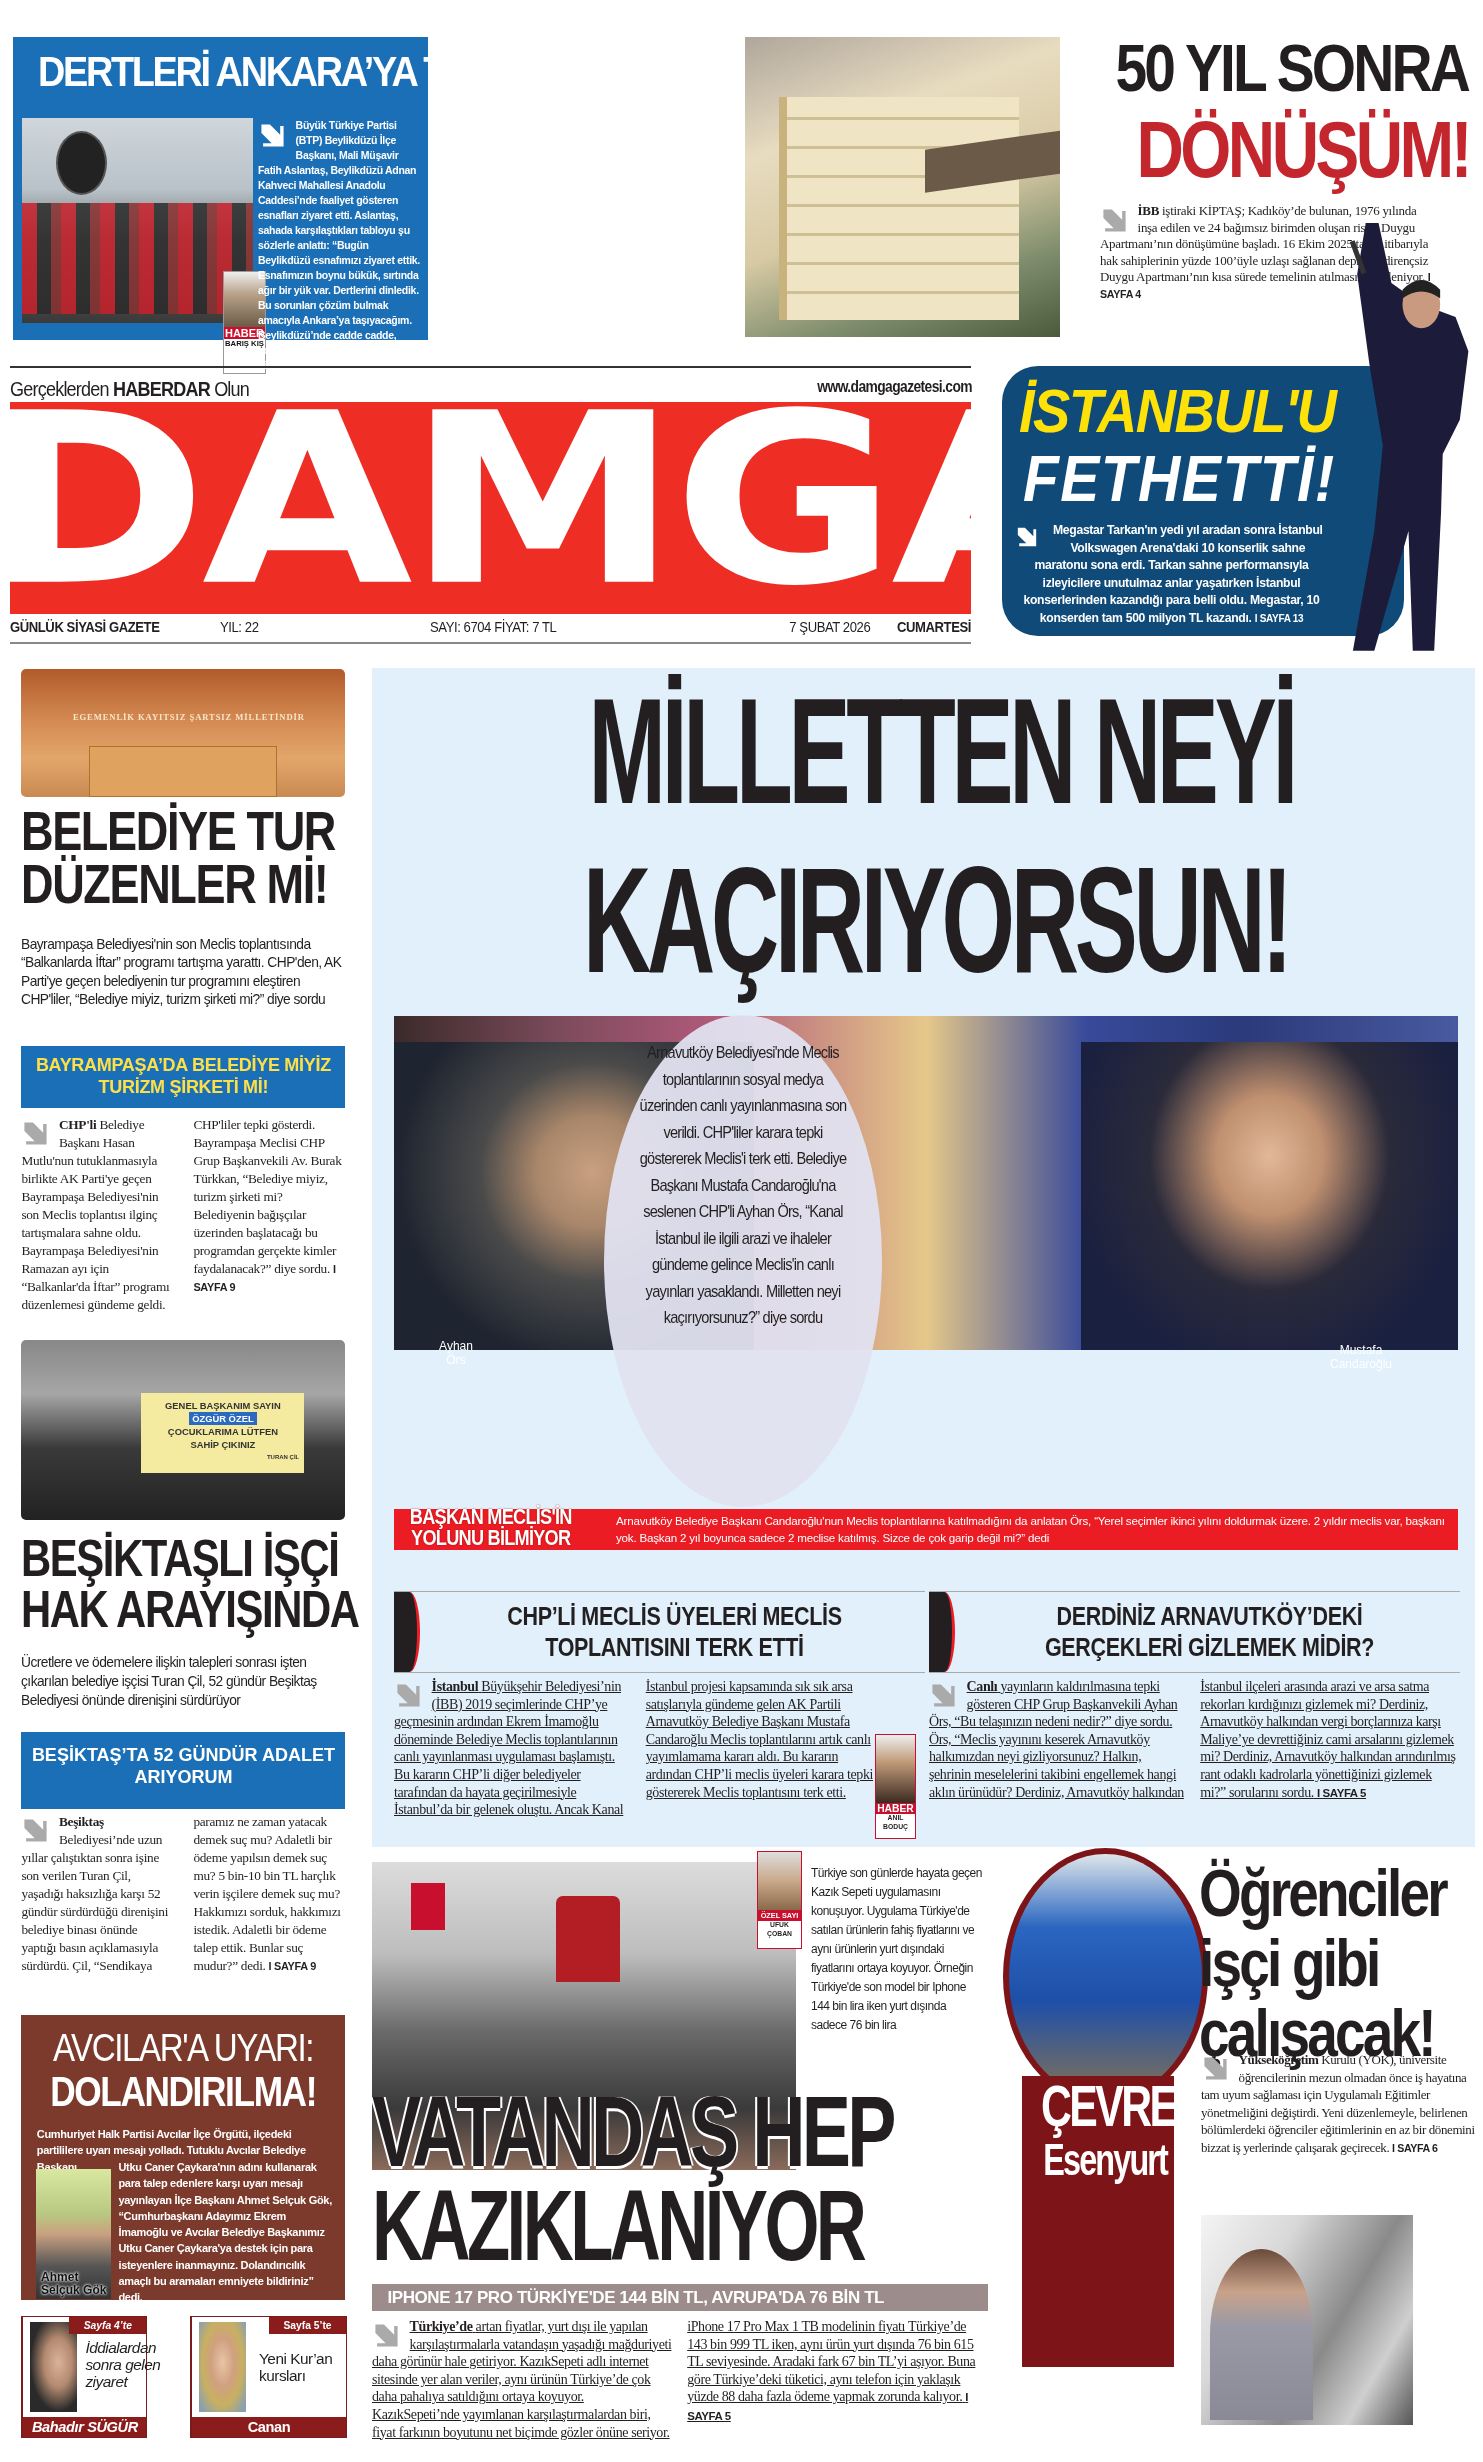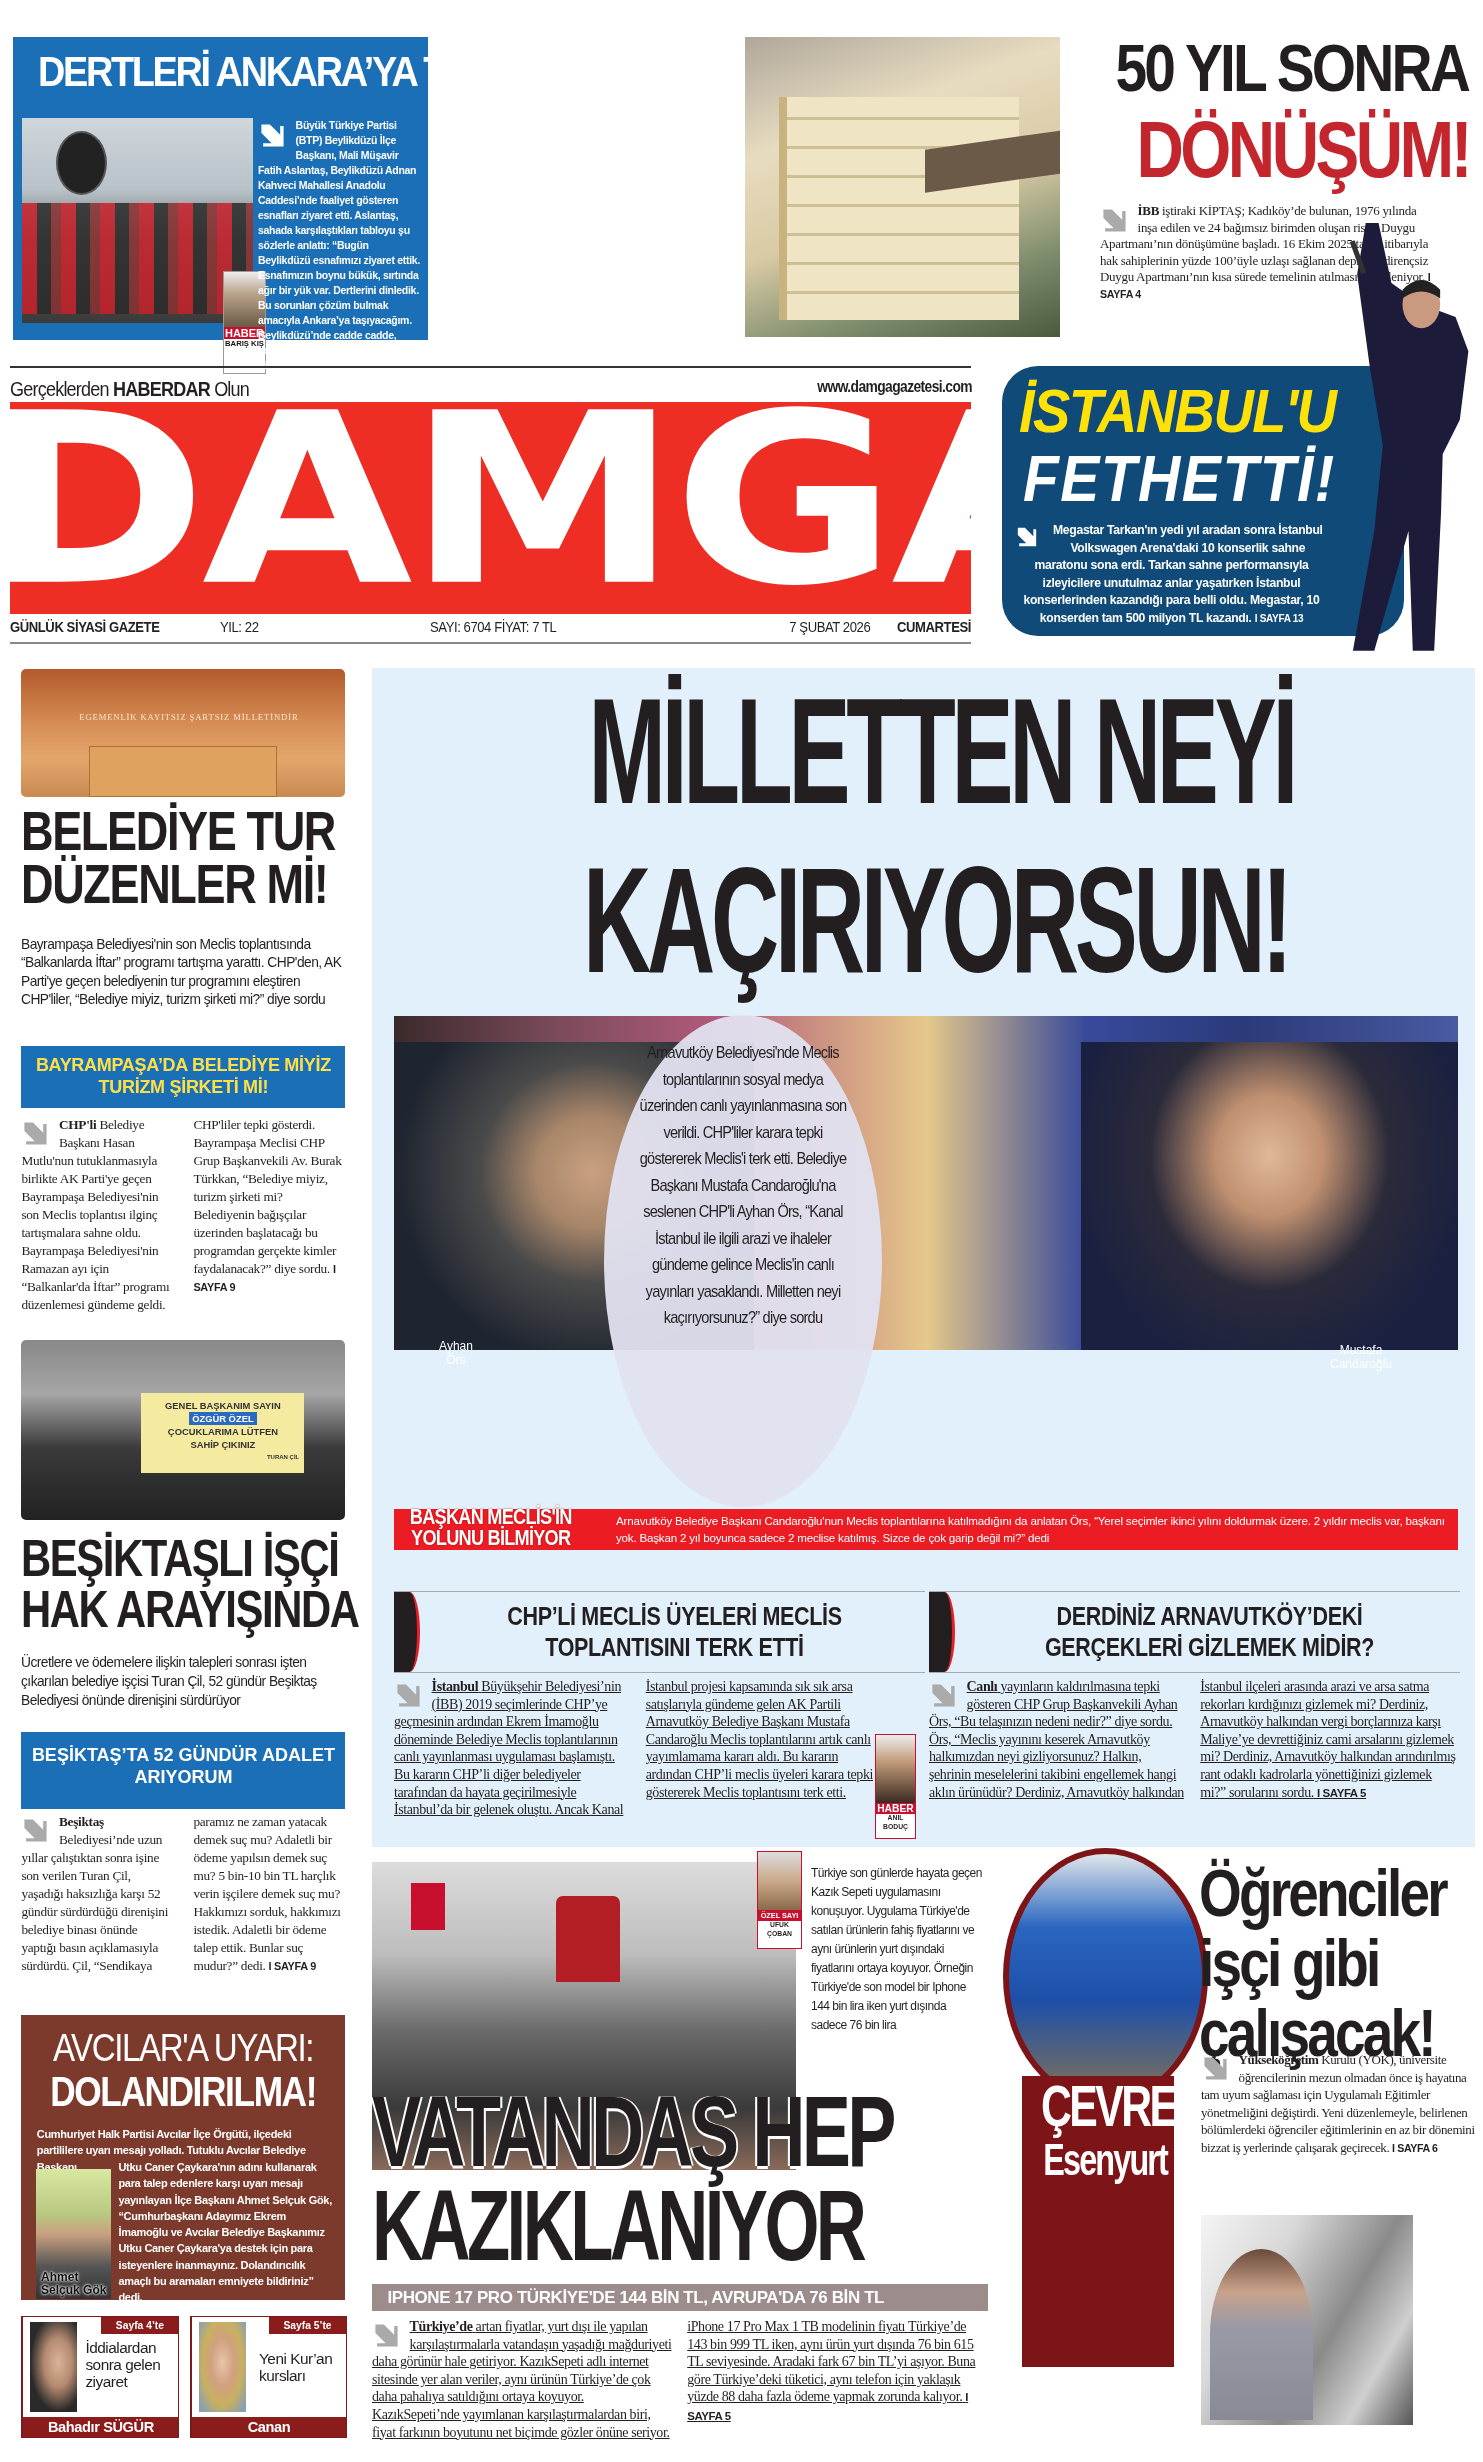--- a/index.html
+++ b/index.html
@@ -45,21 +45,21 @@
   
   #tarkan-box { left: 1002px; top: 366px; width: 402px; height: 270px; background: #0f4a78; border-radius: 36px; }
   #tarkan-figure { left: 1340px; top: 223px; width: 137px; height: 432px; }
   #tarkan-h1 { left: 1019px; top: 377px; width: 308px; font-size: 62px; font-weight: bold; font-style: italic; color: #ffe10a; letter-spacing: -1.7px; line-height: 68px; white-space: nowrap; transform: scaleX(0.9); transform-origin: left; }
   #tarkan-h2 { left: 1023px; top: 445px; width: 308px; font-size: 65px; font-weight: bold; font-style: italic; color: #fff; letter-spacing: 1.7px; line-height: 68px; white-space: nowrap; transform: scaleX(0.9); transform-origin: left; }
   #tarkan-body { left: 1015px; top: 522px; width: 313px; color: #fff; font-size: 12.2px; font-weight: bold; line-height: 17.6px; letter-spacing: -0.3px; text-align: center; }
 
   
   #bel-photo { left: 21.4px; top: 669px; width: 324px; height: 128px; border-radius: 5.1px; background: linear-gradient(180deg,#b25a2a 0%,#d48a52 40%,#e3a66a 70%,#c98a52 100%); }
   #bel-photo .lectern { position:absolute; left:68px; top:77px; width:188px; height:51px; background:#e0a25f; border:1.7px solid #b07030; }
-  #bel-photo .sign { position:absolute; left:26px; top:43px; width:283px; font-family:"Liberation Serif",serif; font-size:8.6px; color:#f7e6c8; letter-spacing:0.9px; text-align:center; }
+  #bel-photo .sign { position:absolute; left:26px; top:43px; width:283px; font-family:"Liberation Serif",serif; font-size:8.6px; color:#f7e6c8; letter-spacing:0.9px; text-align:center;font-weight:bold; }
   #bel-h { left: 21.4px; top: 805px; width: 325px; font-size: 55px; font-weight: bold; letter-spacing: -1.7px; line-height: 53px; transform: scaleX(0.82); transform-origin: left; white-space: nowrap; }
   #bel-sub { left: 21.4px; top: 935px; width: 325px; font-size: 15px; line-height: 18.4px; letter-spacing: -0.6px; transform: scaleX(0.92); transform-origin: left; width: 353px; }
   #bel-bar { left: 21.4px; top: 1046px; width: 324px; height: 62px; background: #1b6fb6; color: #fde047; font-weight: bold; font-size: 18px; line-height: 22px; text-align: center; padding-top: 7.7px; letter-spacing: -0.3px; }
   #bel-body { left: 21.4px; top: 1116px; width: 325px; font-family: "Liberation Serif", serif; font-size: 13.3px; line-height: 18px; columns: 2; column-gap: 19px; letter-spacing: -0.3px; }
   #bes-photo { left: 21.4px; top: 1340px; width: 324px; height: 180px; border-radius: 5.1px; background: linear-gradient(180deg,#888 0%,#a6a6a6 30%,#3a3a3a 60%,#222 100%); }
   #bes-photo .banner { position:absolute; left:120px; top:53px; width:163px; height:80px; background:#f4eba0; font-size:9.4px; font-weight:bold; color:#333; text-align:center; line-height:13px; padding-top:6px; }
   #bes-h { left: 21.4px; top: 1533px; width: 342px; font-size: 51px; font-weight: bold; letter-spacing: -1.7px; line-height: 51px; transform: scaleX(0.82); transform-origin: left; white-space: nowrap; }
   #bes-sub { left: 21.4px; top: 1652px; width: 351px; font-size: 15px; line-height: 19px; letter-spacing: -0.6px; transform: scaleX(0.92); transform-origin: left; }
   #bes-bar { left: 21.4px; top: 1732px; width: 324px; height: 77px; background: #1b6fb6; color: #fff; font-weight: bold; font-size: 18px; line-height: 22px; text-align: center; padding-top: 12px; }
   #bes-body { left: 21.4px; top: 1813px; width: 325px; font-family: "Liberation Serif", serif; font-size: 13.3px; line-height: 18px; columns: 2; column-gap: 19px; letter-spacing: -0.3px; }
@@ -250,21 +250,21 @@
 <div id="avc-box" class="abs">
   <div id="avc-h1">AVCILAR'A UYARI:</div>
   <div id="avc-h2">DOLANDIRILMA!</div>
   <div id="avc-body1">Cumhuriyet Halk Partisi Avcılar İlçe Örgütü, ilçedeki partililere uyarı mesajı yolladı. Tutuklu Avcılar Belediye Başkanı</div>
   <div id="avc-photo">
     <div class="cap">Ahmet Selçuk Gök</div>
   </div>
   <div id="avc-body2">Utku Caner Çaykara'nın adını kullanarak para talep edenlere karşı uyarı mesajı yayınlayan İlçe Başkanı Ahmet Selçuk Gök, “Cumhurbaşkanı Adayımız Ekrem İmamoğlu ve Avcılar Belediye Başkanımız Utku Caner Çaykara'ya destek için para isteyenlere inanmayınız. Dolandırıcılık amaçlı bu aramaları emniyete bildiriniz” dedi.</div>
 </div>
 
-<div class="col-card" style="left:21.4px;width:158px;">
+<div class="col-card" style="left:21.4px;width:126px;font-style:italic;">
   <div class="face" style="background:radial-gradient(ellipse at 60% 45%,#d9b49a 0%,#b48a70 35%,#2a2a2a 70%);"></div>
   <div class="pg" style="width:77px;">Sayfa 4’te</div>
   <div class="txt" style="width:94px;">İddialardan sonra gelen ziyaret</div>
   <div class="nm">Bahadır SÜGÜR</div>
 </div>
 <div class="col-card" style="left:190px;width:157px;">
   <div class="face" style="background:radial-gradient(ellipse at 50% 45%,#e8c4a6 0%,#d0a080 35%,#c8b060 60%,#8aa0b0 90%);"></div>
   <div class="pg" style="width:77px;">Sayfa 5’te</div>
   <div class="txt" style="top:33px;left:67px;width:86px;">Yeni Kur’an kursları</div>
   <div class="nm">Canan MURTEZAOĞLU</div>

